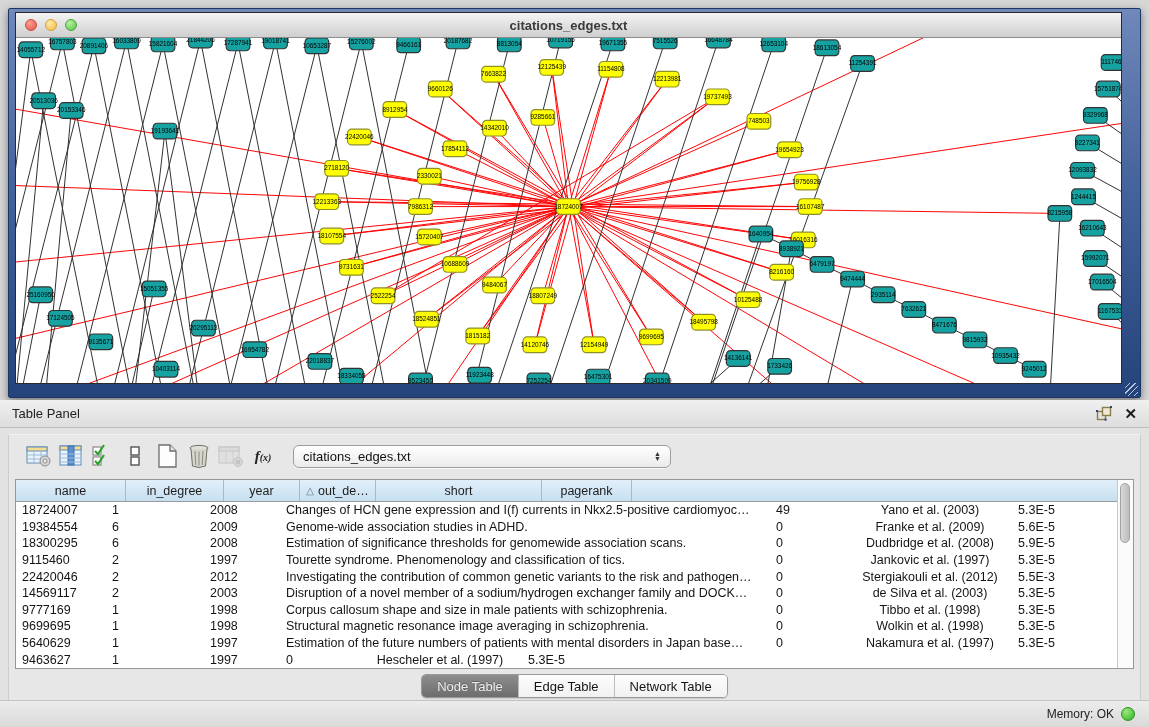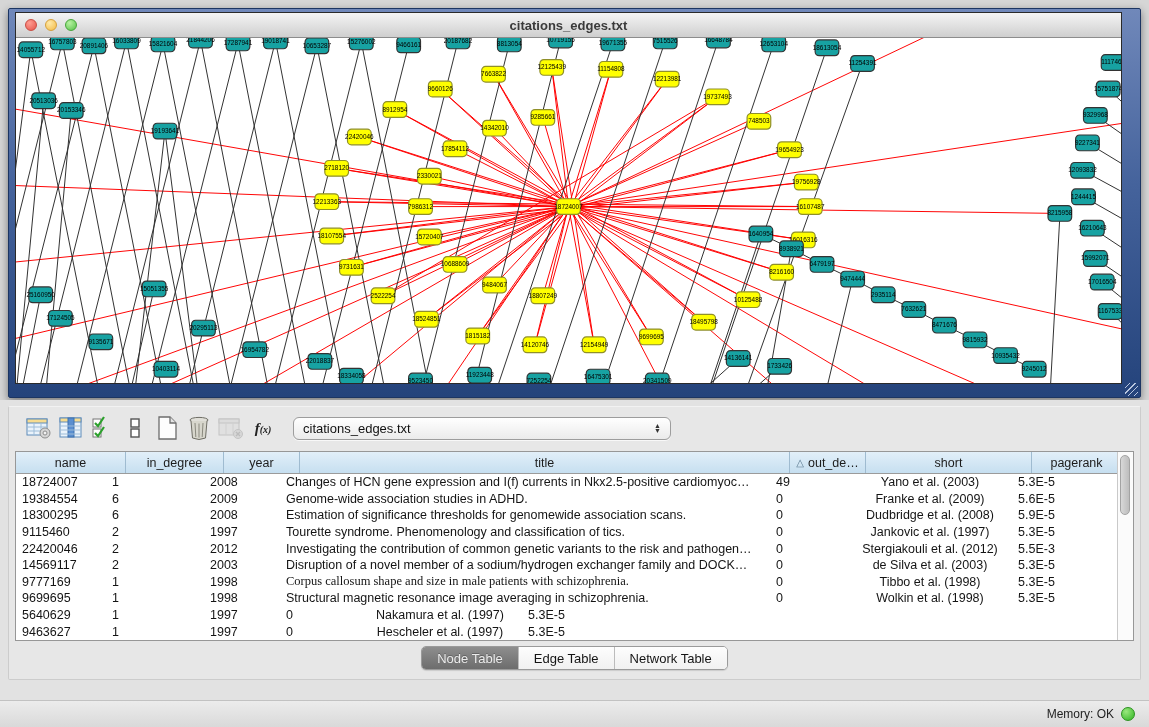--- a/index.html
+++ b/index.html
@@ -598,20 +598,33 @@
             <rect x="-12" y="-8" width="24" height="16" rx="4" class="nt"></rect>
             <text y="2" class="nlab">20341509</text>
           </g>
         </svg>
     </div>
   </div>
   <div class="grip"></div>
 </div>
 
 <div class="tpanel">
+  <div class="tpanel-header">
+    <span>Table Panel</span>
+    <span class="tph-right">
+      <svg class="float-ic" viewBox="0 0 16 15">
+        <rect x="1.5" y="5.5" width="8" height="8" fill="none" stroke="#8a7c4c" stroke-width="1.4"></rect>
+        <rect x="6.5" y="1.5" width="8" height="8" fill="#efe9d4" stroke="#8a7c4c" stroke-width="1.4"></rect>
+        <rect x="0" y="4" width="2" height="2" fill="#2e4372"></rect>
+          <rect x="14" y="0" width="2" height="2" fill="#2e4372"></rect>
+          <rect x="8.6" y="12.6" width="2" height="2" fill="#2e4372"></rect>
+      </svg>
+      <span class="close-ic">✕</span>
+    </span>
+  </div>
 
   <div class="tpanel-body">
     <div class="toolbar">
       <span class="tb-btn">
         <svg width="26" height="24" viewBox="0 0 26 24">
           <rect x="1" y="3" width="20" height="16" fill="#eaf3fb" stroke="#5f8cba"></rect>
           <rect x="1" y="3" width="20" height="4" fill="#f7dc90" stroke="#5f8cba"></rect>
           <line x1="8" y1="7" x2="8" y2="19" stroke="#9dbcd8"></line>
             <line x1="15" y1="7" x2="15" y2="19" stroke="#9dbcd8"></line>
           <line x1="1" y1="11" x2="21" y2="11" stroke="#9dbcd8"></line>
@@ -685,23 +698,20 @@
       <div class="thead" id="thead">
           <div class="th" style="width: 110px;">
             <span>name</span>
           </div>
           <div class="th" style="width: 98px;">
             <span>in_degree</span>
           </div>
           <div class="th" style="width: 76px;">
             <span>year</span>
           </div>
-          <div class="th" style="width: 490px;">
-            <span>title</span>
-          </div>
           <div class="th" style="width: 76px;">
             <span class="sortglyph">△</span>
             <span>out_de…</span>
           </div>
           <div class="th" style="width: 166px;">
             <span>short</span>
           </div>
           <div class="th" style="width: 90px;">
             <span>pagerank</span>
           </div>
@@ -759,38 +769,39 @@
             <div class="td" style="width: 76px; box-sizing: border-box;">2003</div>
             <div class="td" style="width: 490px; box-sizing: border-box;">Disruption of a novel member of a sodium/hydrogen exchanger family and DOCK…</div>
             <div class="td" style="width: 76px; box-sizing: border-box;">0</div>
             <div class="td center" style="width: 166px; box-sizing: border-box; text-align: center;">de Silva et al. (2003)</div>
             <div class="td" style="width: 90px; box-sizing: border-box;">5.3E-5</div>
           </div>
           <div class="trow">
             <div class="td" style="width: 90px; box-sizing: border-box;">9777169</div>
             <div class="td" style="width: 98px; box-sizing: border-box;">1</div>
             <div class="td" style="width: 76px; box-sizing: border-box;">1998</div>
-            <div class="td" style="width: 490px; box-sizing: border-box; font-family: Liberation Serif, serif;">Corpus callosum shape and size in male patients with schizophrenia.</div>
+            <div class="td" style="width: 490px; box-sizing: border-box;">Corpus callosum shape and size in male patients with schizophrenia.</div>
             <div class="td" style="width: 76px; box-sizing: border-box;">0</div>
             <div class="td center" style="width: 166px; box-sizing: border-box; text-align: center;">Tibbo et al. (1998)</div>
             <div class="td" style="width: 90px; box-sizing: border-box;">5.3E-5</div>
           </div>
           <div class="trow">
             <div class="td" style="width: 90px; box-sizing: border-box;">9699695</div>
             <div class="td" style="width: 98px; box-sizing: border-box;">1</div>
             <div class="td" style="width: 76px; box-sizing: border-box;">1998</div>
             <div class="td" style="width: 490px; box-sizing: border-box;">Structural magnetic resonance image averaging in schizophrenia.</div>
             <div class="td" style="width: 76px; box-sizing: border-box;">0</div>
             <div class="td center" style="width: 166px; box-sizing: border-box; text-align: center;">Wolkin et al. (1998)</div>
             <div class="td" style="width: 90px; box-sizing: border-box;">5.3E-5</div>
           </div>
           <div class="trow">
             <div class="td" style="width: 90px; box-sizing: border-box;">5640629</div>
             <div class="td" style="width: 98px; box-sizing: border-box;">1</div>
             <div class="td" style="width: 76px; box-sizing: border-box;">1997</div>
+            <div class="td" style="width: 490px; box-sizing: border-box;">Estimation of the future numbers of patients with mental disorders in Japan base…</div>
             <div class="td" style="width: 76px; box-sizing: border-box;">0</div>
             <div class="td center" style="width: 166px; box-sizing: border-box; text-align: center;">Nakamura et al. (1997)</div>
             <div class="td" style="width: 90px; box-sizing: border-box;">5.3E-5</div>
           </div>
           <div class="trow">
             <div class="td" style="width: 90px; box-sizing: border-box;">9463627</div>
             <div class="td" style="width: 98px; box-sizing: border-box;">1</div>
             <div class="td" style="width: 76px; box-sizing: border-box;">1997</div>
             <div class="td" style="width: 76px; box-sizing: border-box;">0</div>
             <div class="td center" style="width: 166px; box-sizing: border-box; text-align: center;">Hescheler et al. (1997)</div>

